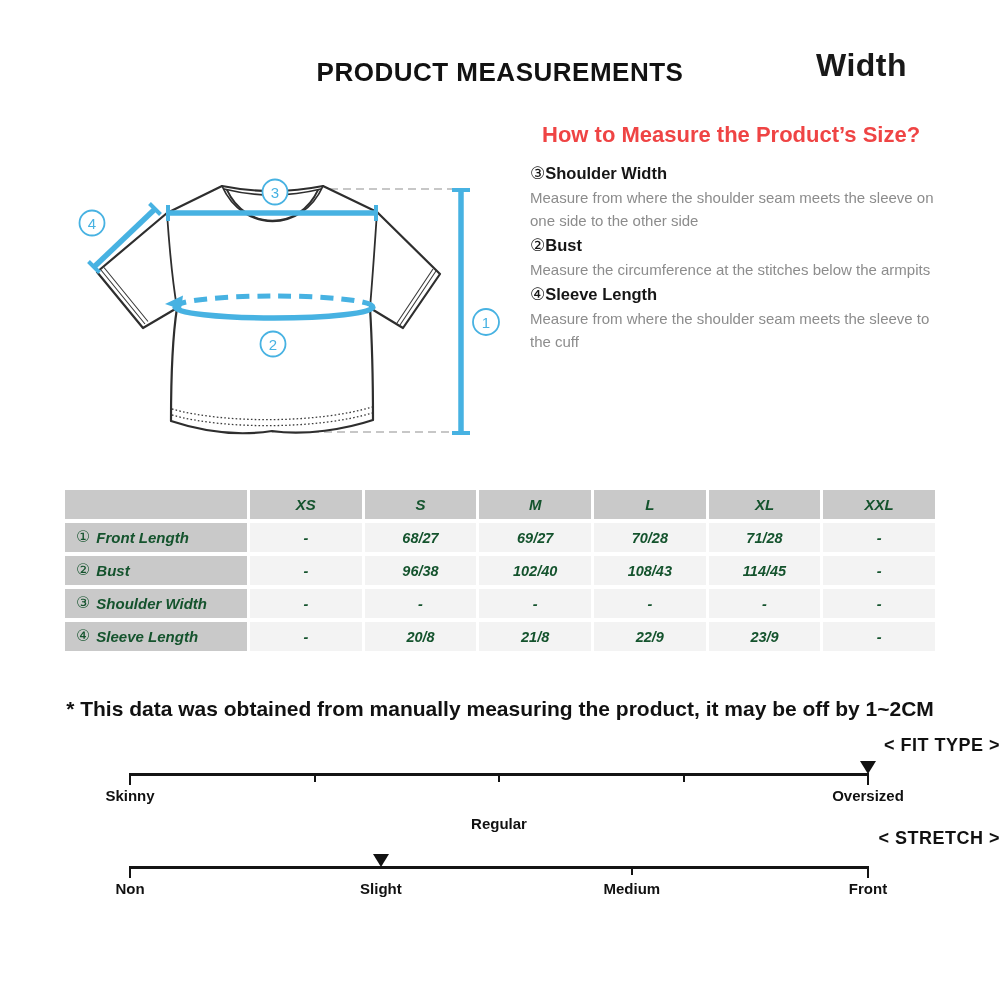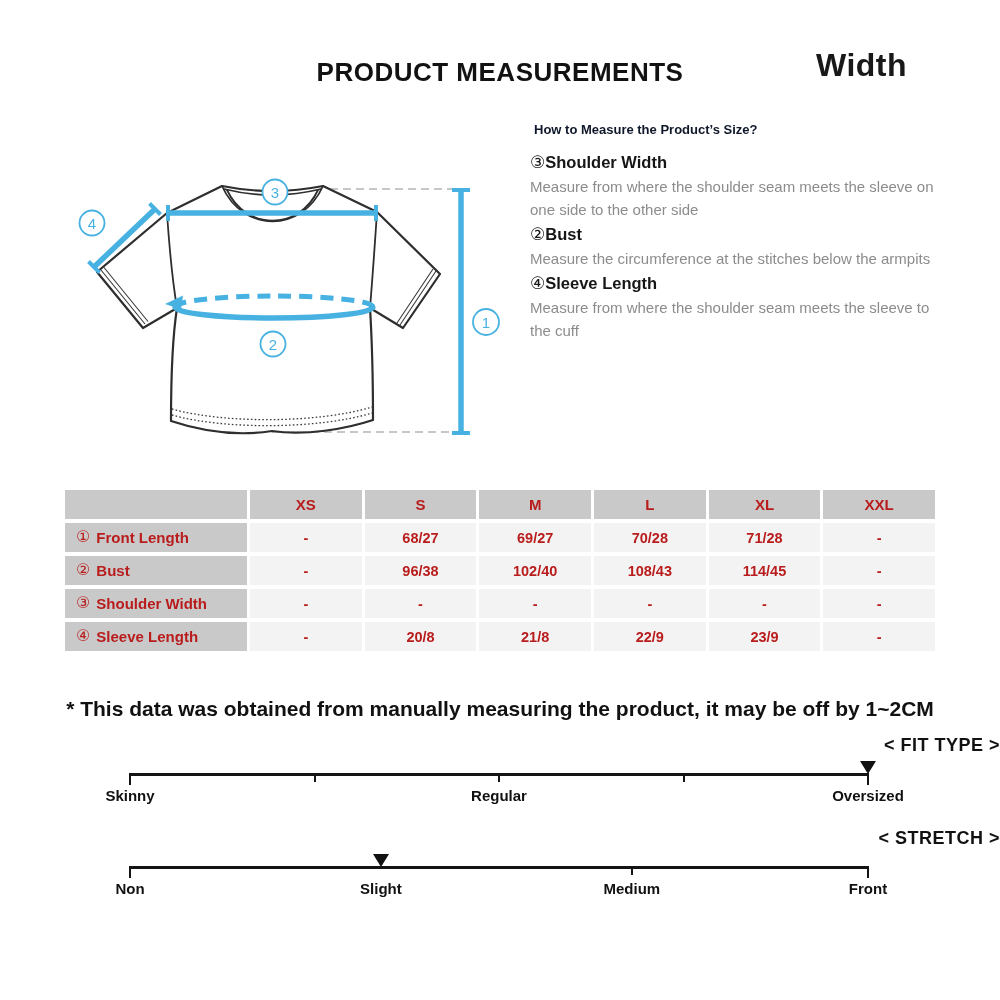--- a/index.html
+++ b/index.html
@@ -10,32 +10,32 @@
   .title{position:absolute;top:57px;left:0;width:100%;text-align:center;
          font-size:26px;font-weight:800;letter-spacing:.5px;color:#121212;}
   .brand{position:absolute;top:47px;left:816px;font-size:32px;font-weight:800;
          letter-spacing:.5px;color:#191919;}
 
   
   .diagram{position:absolute;left:60px;top:150px;width:460px;height:320px;}
 
   
   .howto{position:absolute;left:530px;top:122px;width:410px;}
-  .howto h2{margin:0 0 13px 4px;font-size:13px;font-weight:800;color:#0f172a;}
+  .howto h2{margin:0 0 13px 12px;font-size:22px;font-weight:800;color:#ef4444;}
   .mi-label{font-size:16.5px;font-weight:700;color:#161616;line-height:24px;}
   .mi-num{font-weight:400;font-size:17px;}
   .mi-desc{font-size:15px;color:#8c8c8c;line-height:23px;margin:0 0 1px 0;}
 
   
   .unit-label{position:absolute;top:462px;left:65px;width:870px;text-align:right;
               font-size:15px;font-weight:700;color:#111;}
   .mtable{position:absolute;left:65px;top:490px;width:870px;display:grid;
           grid-template-columns:182px repeat(6,1fr);grid-auto-rows:29px;gap:4px 3px;}
   .cell{display:flex;align-items:center;justify-content:center;background:#f3f3f3;
-        font-size:14.5px;font-weight:700;color:#b91c1c;}
+        font-size:14.5px;font-weight:700;color:#14532d;font-style:italic;}
   .cell.head{background:#c9c9c9;font-size:15px;}
   .cell.rlabel{background:#c9c9c9;justify-content:flex-start;padding-left:11px;font-size:15px;}
   .cnum{font-weight:400;font-size:16px;margin-right:6px;position:relative;top:-1px;}
 
   .footnote{position:absolute;top:676px;left:0;width:100%;text-align:center;
             font-size:21px;font-weight:700;color:#111;}
 
   
   .scale{position:absolute;left:0;width:100%;height:80px;}
   .scale-title{text-align:right;font-size:18px;font-weight:800;letter-spacing:.5px;color:#111;}
@@ -197,21 +197,21 @@
     <div class="scale-line">
         <div class="tick end" style="left: 0%;"></div>
         <div class="tick" style="left: 25%;"></div>
         <div class="tick" style="left: 50%;"></div>
         <div class="tick" style="left: 75%;"></div>
         <div class="tick end" style="left: 100%;"></div>
         <div class="marker" style="left: 100%;"></div>
       </div>
     <div class="scale-labels">
         <div class="slabel" style="left: 0%;">Skinny</div>
-        <div class="slabel" style="left: 50%;">Regular</div>
+        <div class="slabel" style="left: 50%; margin-top: 28px;">Regular</div>
         <div class="slabel" style="left: 100%;">Oversized</div>
       </div>
   </section>
 
   <section class="scale" id="scale-1" style="top:828px;">
     <div class="scale-title">&lt; STRETCH &gt;</div>
     <div class="scale-line">
         <div class="tick end" style="left: 0%;"></div>
         <div class="tick" style="left: 68%;"></div>
         <div class="tick end" style="left: 100%;"></div>

